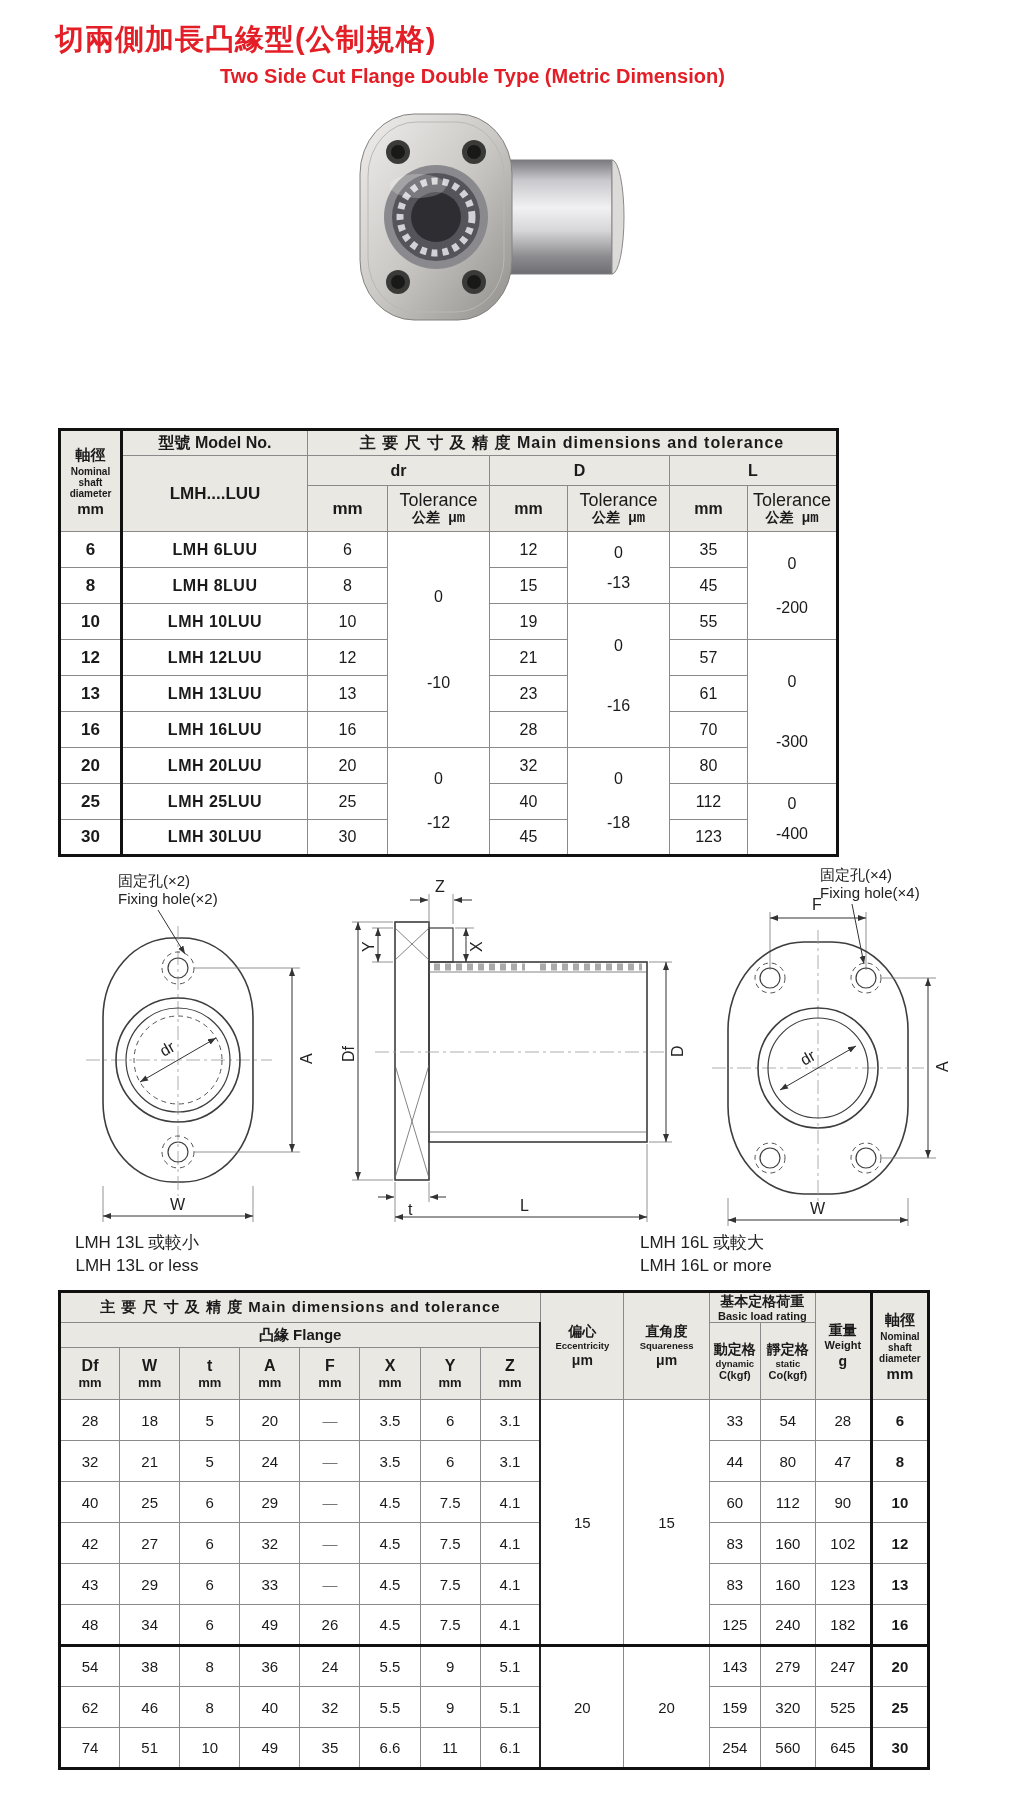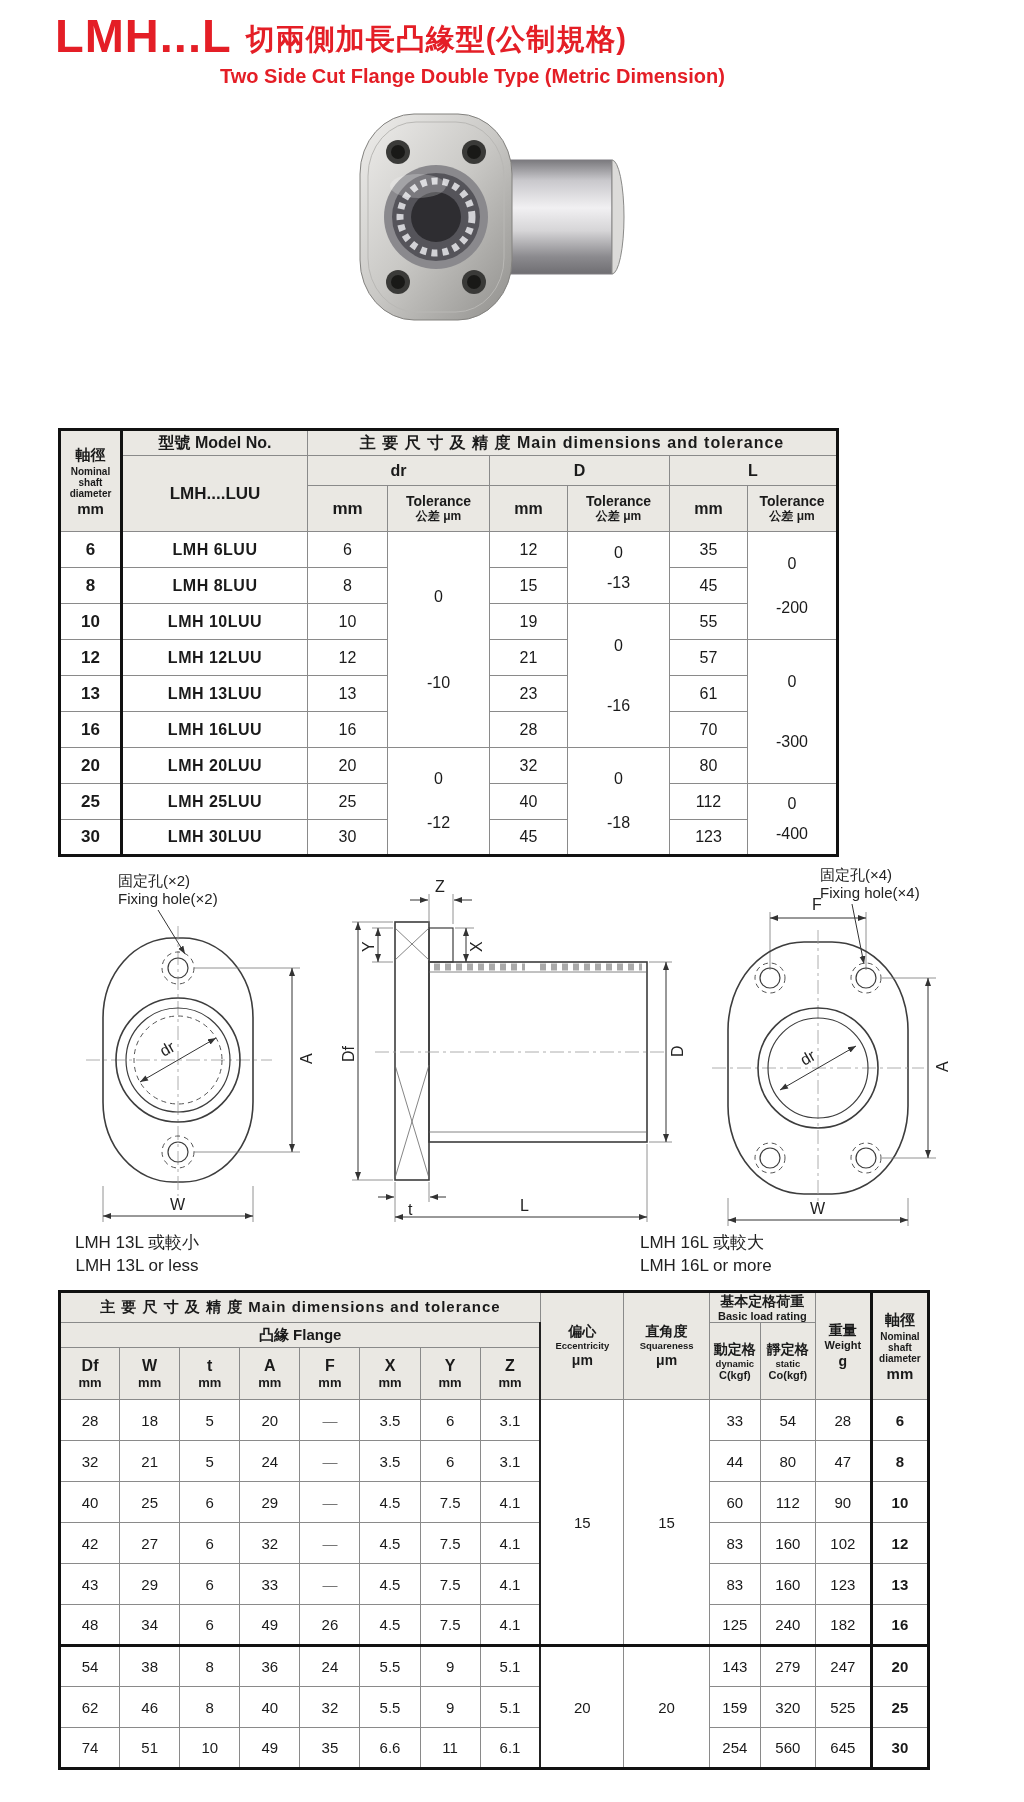--- a/index.html
+++ b/index.html
@@ -29,22 +29,22 @@
   .t1 tbody tr td:first-child{font-weight:bold;font-size:17px;}
   .sh{border-right:3px solid #111 !important;}
   .c-sh{border-right:3px solid #111 !important;font-weight:bold;}
   .sh-zh{font-size:15px;font-weight:bold;}
   .sh-en{font-size:10px;font-weight:bold;line-height:1.1;width:47px;margin:1px auto;}
   .sh-mm{font-size:15px;font-weight:bold;}
   .mod-h{font-size:16px;font-weight:bold;}
   .main-h{font-size:15px;font-weight:bold;letter-spacing:1px;}
   .sub-h{font-size:17px;font-weight:bold;}
   .mm-h{font-size:15px;font-weight:bold;}
-  .tol1{font-size:14px;font-weight:bold;line-height:1.1;}
-  .tol2{font-size:12px;font-weight:bold;line-height:1.1;}
+  .tol1{font-size:18px;font-weight:normal;line-height:1.1;}
+  .tol2{font-size:14px;font-weight:bold;line-height:1.1;font-family:Liberation Mono, monospace;}
   .c-mod{font-weight:bold;font-size:18px;letter-spacing:0.5px;}
   .t1 tbody tr:first-child td{border-top:3px solid #111;}
   .c-tol .tt{line-height:1;} .c-tol .tb{line-height:1;}
   .g2 .tt{margin-bottom:14px;} .g3 .tt{margin-bottom:28px;}
   .g4 .tt{margin-bottom:44px;} .g6 .tt{margin-bottom:70px;}
   
   .draws{position:absolute;left:58px;top:866px;width:930px;height:366px;}
   .dv{position:absolute;}
   .dv text{font-size:16px;fill:#222;font-family:"Liberation Sans",sans-serif;}
   .dv .zh,.dv .en{font-size:15px;}
@@ -76,21 +76,20 @@
   .bR2{border-right:2px solid #222 !important;}
   .c-sh2{border-left:3px solid #111 !important;font-weight:bold;font-size:17px;}
   .t2 .grp td{border-top:3px solid #111;}
   .dashv{color:#777;}
 </style>
 </head>
 <body>
 
 <div class="hdr">
   <div class="hdr-row">
-    <span class="hdr-model">LMH...L</span>
     <span class="hdr-zh">切兩側加長凸緣型(公制規格)</span>
   </div>
   <div class="hdr-en">Two Side Cut Flange Double Type (Metric Dimension)</div>
 </div>
 
 <svg class="photo" viewBox="0 0 280 220">
   <defs>
     <linearGradient id="pgF" x1="0" y1="0" x2="1" y2="1">
       <stop offset="0" stop-color="#efeeec"></stop>
         <stop offset="0.5" stop-color="#c9c8c5"></stop>

